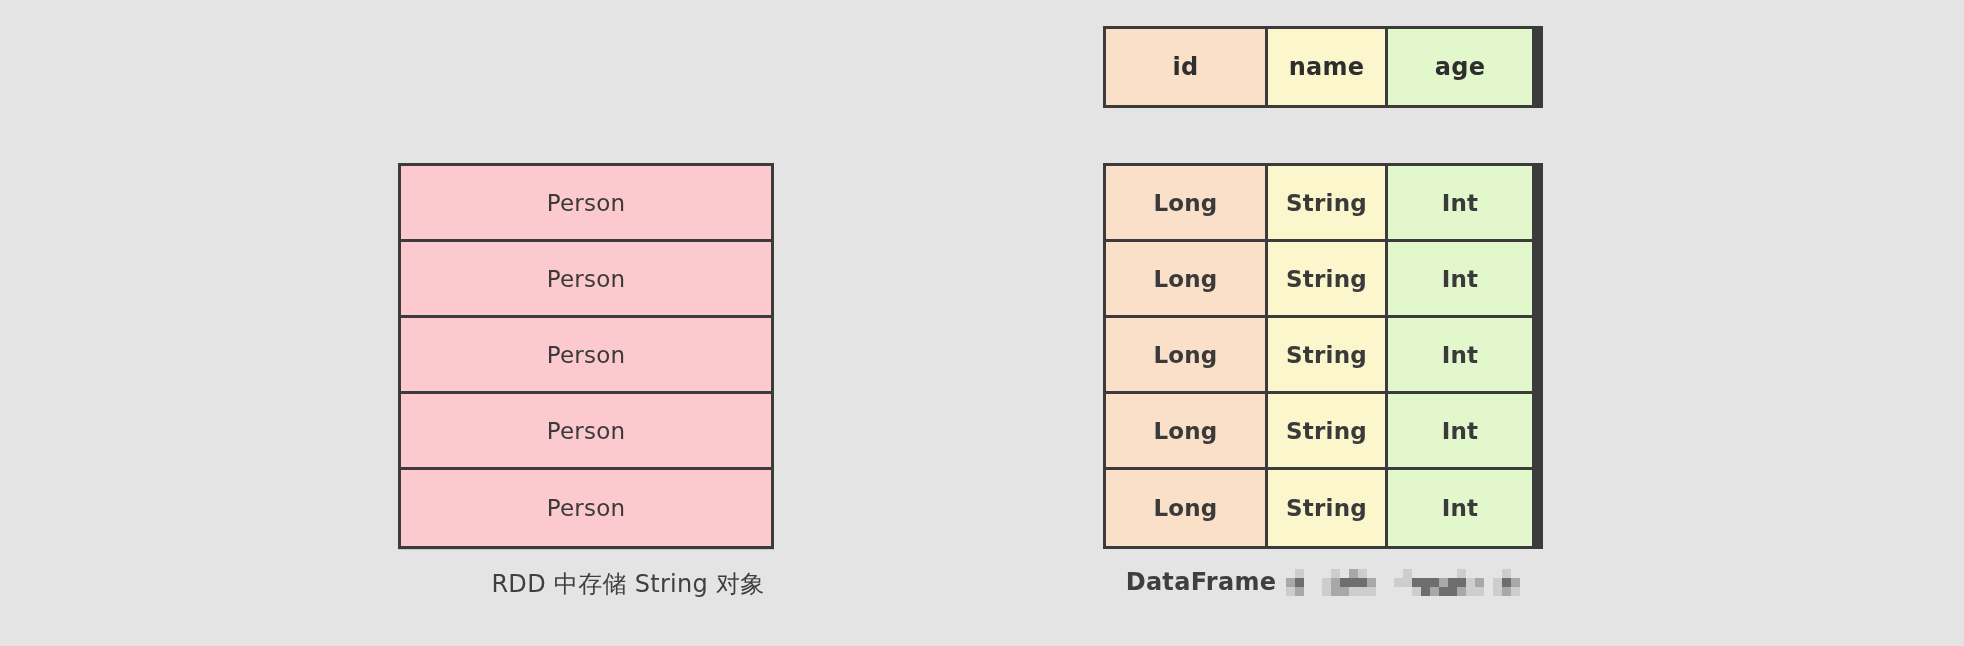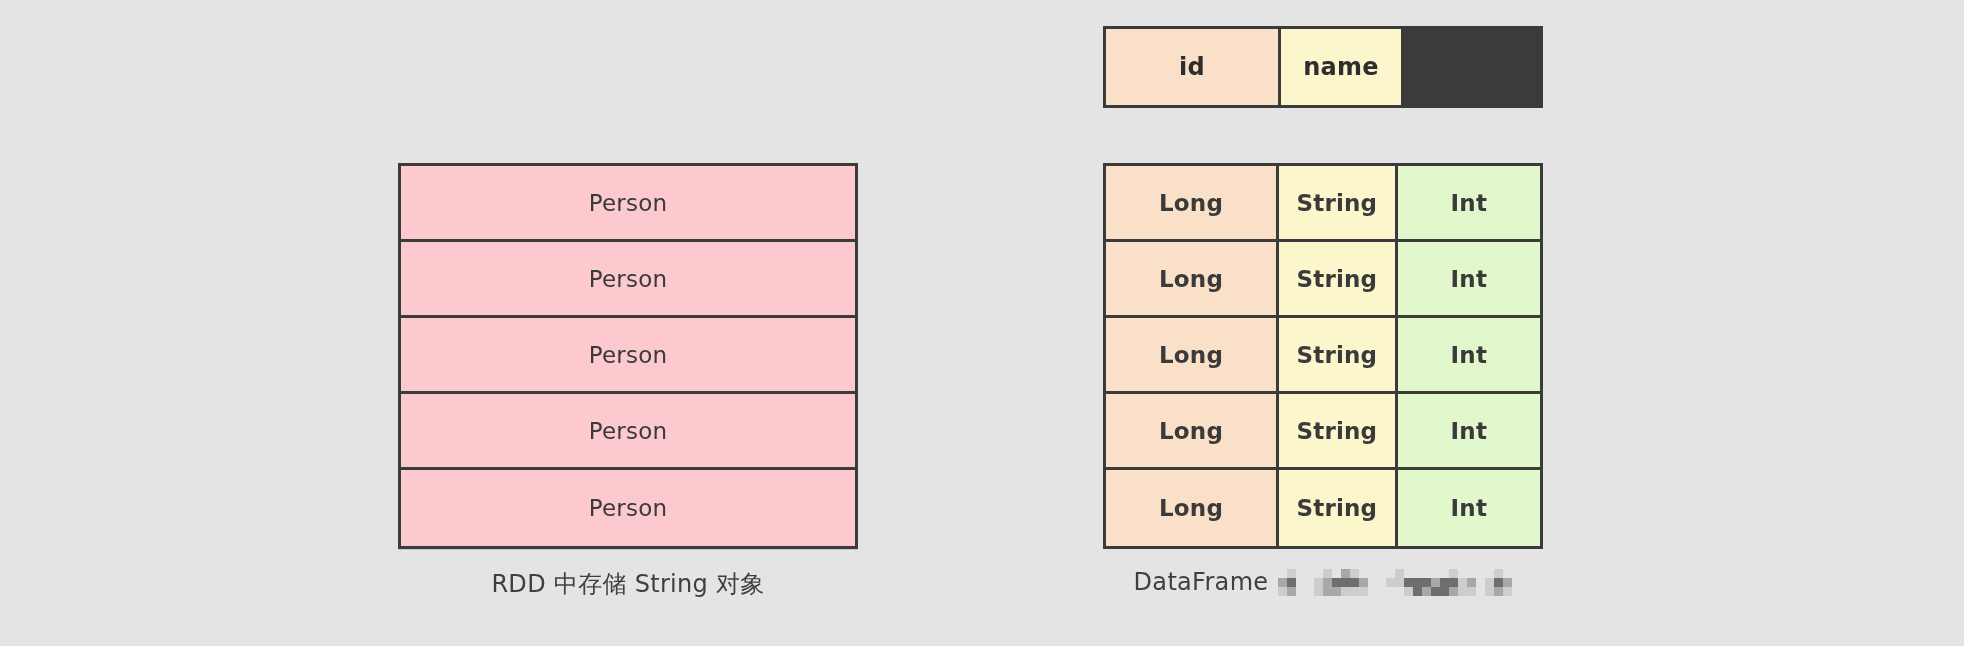--- a/index.html
+++ b/index.html
@@ -21,21 +21,21 @@
     position: relative;
     width: 1964px;
     height: 646px;
   }
 
   
   .rdd-wrap {
     position: absolute;
     left: 398px;
     top: 163px;
-    width: 460px;
+    width: 376px;
   }
   .rdd-box {
     border: 3px solid #3b3b3b;
     background: #3b3b3b;
     box-shadow: 0 1px 0 rgba(0,0,0,.12);
   }
   .rdd-row {
     height: 76px;
     background: #fbc9ce;
     border-bottom: 3px solid #3b3b3b;
@@ -77,41 +77,41 @@
   .df-cell {
     display: flex;
     align-items: center;
     justify-content: center;
     font-size: 23px;
     color: #3a3a3a;
     border-right: 3px solid #3b3b3b;
     letter-spacing: .2px;
   }
   .df-cell:last-child { border-right: none; }
-  .df-cell.c0 { width: 175px; background: #fae0c8; }
+  .df-cell.c0 { width: 162px; background: #fae0c8; }
   .df-cell.c1 { width: 120px; background: #fbf6cc; }
   .df-cell.c2 { width: 144px; background: #e3f7cd; }
   .df-header .df-cell {
     font-weight: bold;
     font-size: 24px;
     color: #2e2e2e;
   }
 
   
   .caption {
     position: absolute;
     font-size: 24px;
     color: #3f3f3f;
     white-space: nowrap;
     letter-spacing: .3px;
     display: flex;
     align-items: center;
   }
   .caption-left  { left: 398px; top: 568px; width: 460px; justify-content: center; }
-  .caption-right { left: 1103px; top: 568px; width: 440px; justify-content: center; }
+  .caption-right { left: 1103px; top: 568px; width: 440px; justify-content: center; font-weight: bold; }
 
   
   .redact {
     display: inline-block;
     margin-left: 10px;
     line-height: 0;
     vertical-align: middle;
   }
   .redact .mrow { display: block; font-size: 0; }
   .redact .blk {
@@ -146,20 +146,23 @@
   </div>
 
   <div class="df-header-wrap">
     <div class="df-table df-header">
       <div class="df-row">
         <div class="df-cell c0">
           <span>id</span>
         </div>
         <div class="df-cell c1">
           <span>name</span>
+        </div>
+        <div class="df-cell c2">
+          <span>age</span>
         </div>
       </div>
     </div>
   </div>
 
   <div class="df-body-wrap">
     <div class="df-table df-body">
 
       <div class="df-row">
         <div class="df-cell c0">

